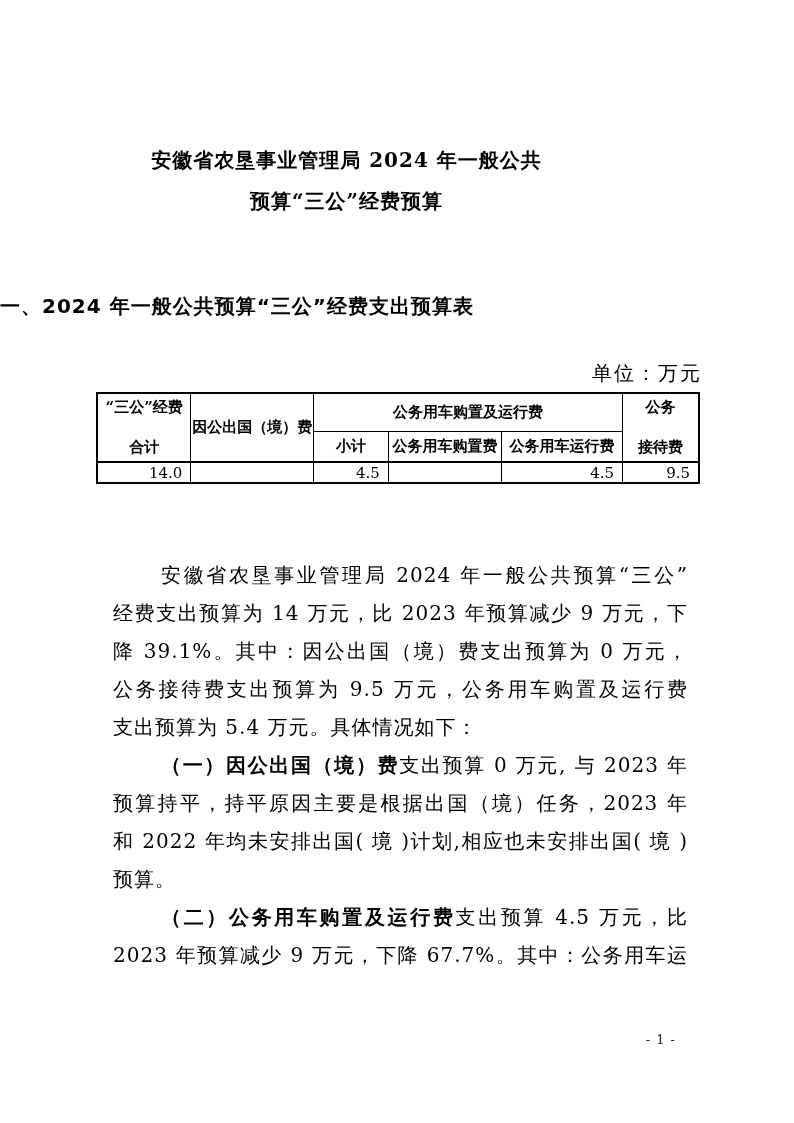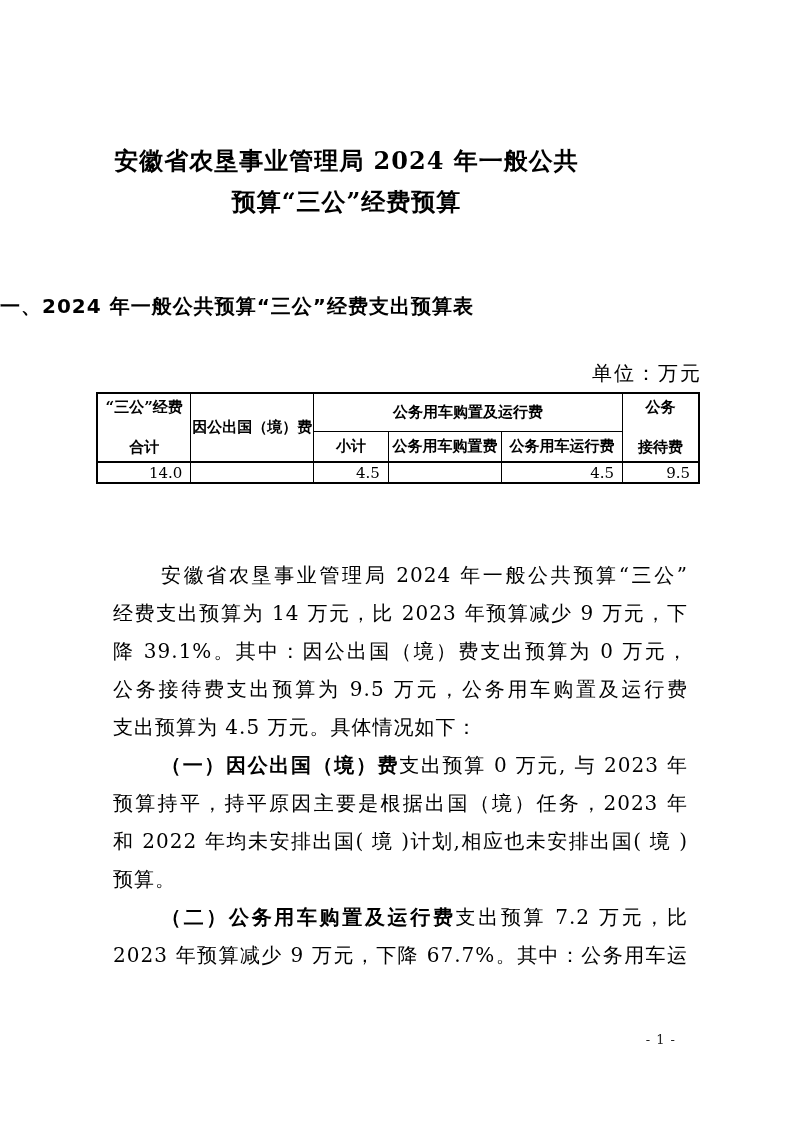--- a/index.html
+++ b/index.html
@@ -13,21 +13,21 @@
     font-family: "DejaVu Serif", "Liberation Serif", serif;
     color: #000;
   }
   
   .doc-title {
     position: absolute;
     top: 140px; left: 0; width: 693px;
     text-align: center;
     font-family: "DejaVu Serif", "Liberation Serif", serif;
     font-weight: bold;
-    font-size: 24px;
+    font-size: 20px;
     line-height: 41px;
     letter-spacing: 1px;
   }
   
   .section1-heading {
     position: absolute;
     top: 291px; left: 0; width: 794px;
     font-family: "DejaVu Sans", "Liberation Sans", sans-serif;
     font-weight: 600;
     font-size: 20px;
@@ -164,30 +164,30 @@
       </tr>
     </tbody>
   </table>
 
   <div class="body-text">
 
     <div class="tline indent">安徽省农垦事业管理局 2024 年一般公共预算“三公”</div>
     <div class="tline">经费支出预算为 14 万元，比 2023 年预算减少 9 万元，下</div>
     <div class="tline">降 39.1%。其中：因公出国（境）费支出预算为 0 万元，</div>
     <div class="tline">公务接待费支出预算为 9.5 万元，公务用车购置及运行费</div>
-    <div class="tline endline">支出预算为 4.5 万元。具体情况如下：</div>
+    <div class="tline endline">支出预算为 5.4 万元。具体情况如下：</div>
 
     <div class="tline indent">
       <span class="lead-bold">（一）因公出国（境）费</span><span>支出预算 0 万元, 与 2023 年</span>
     </div>
     <div class="tline">预算持平，持平原因主要是根据出国（境）任务，2023 年</div>
     <div class="tline">和 2022 年均未安排出国( 境 )计划,相应也未安排出国( 境 )</div>
     <div class="tline endline">预算。</div>
 
     <div class="tline indent">
-      <span class="lead-bold">（二）公务用车购置及运行费</span><span>支出预算 7.2 万元，比</span>
+      <span class="lead-bold">（二）公务用车购置及运行费</span><span>支出预算 4.5 万元，比</span>
     </div>
     <div class="tline">2023 年预算减少 9 万元，下降 67.7%。其中：公务用车运</div>
   </div>
 
   <div class="page-number">- 1 -</div>
 
 </div>
 
 </body></html>

